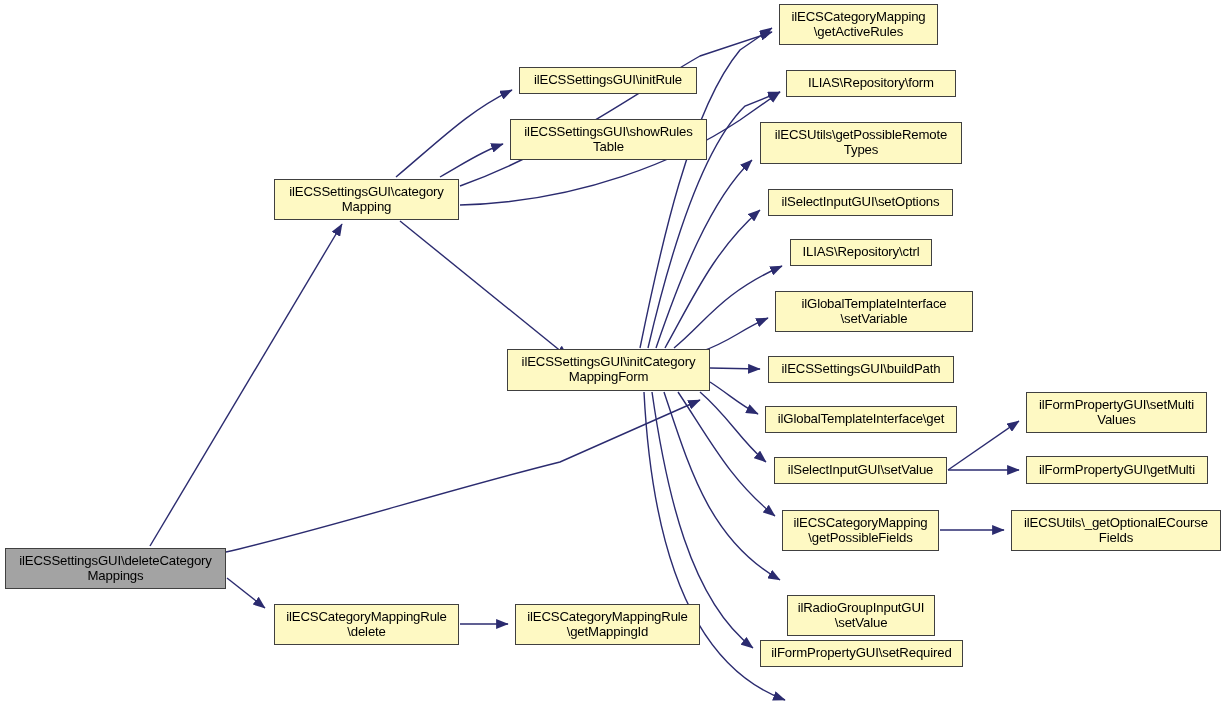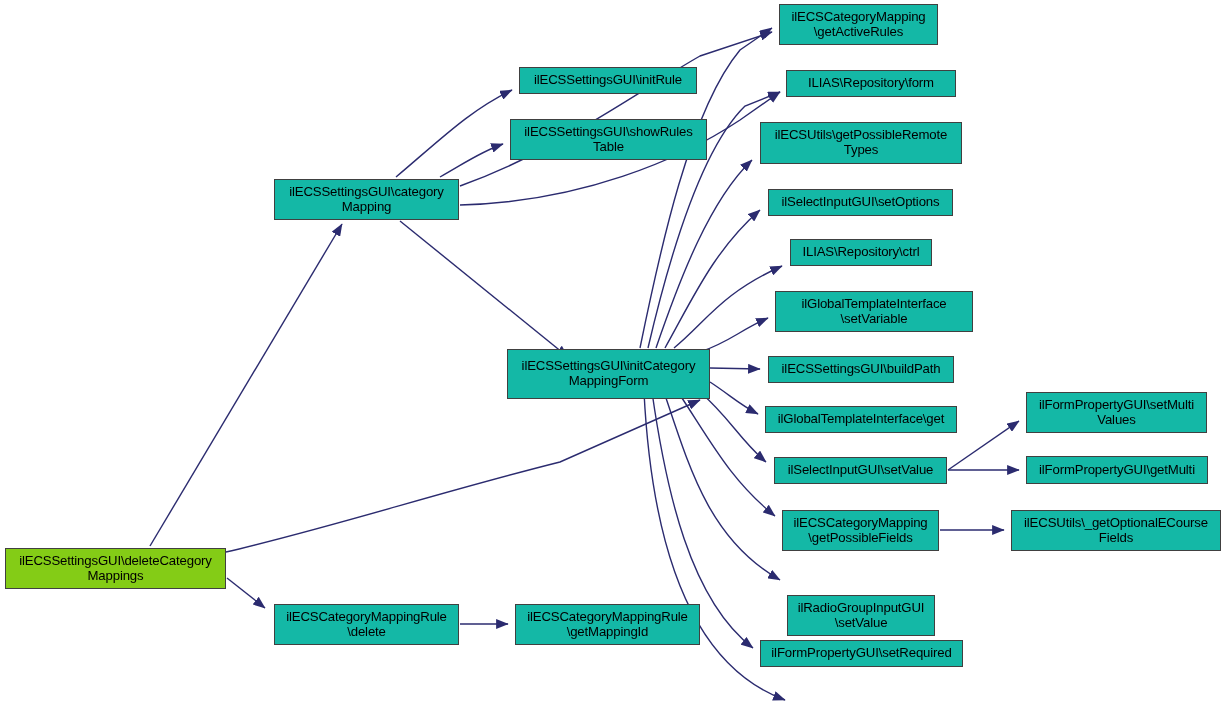--- a/index.html
+++ b/index.html
@@ -19,34 +19,34 @@
     position: absolute;
     left: 0;
     top: 0;
     width: 1227px;
     height: 723px;
   }
   .node {
     position: absolute;
     box-sizing: border-box;
     border: 1px solid #404040;
-    background: #14b8a6;
+    background: #fef9c3;
     display: flex;
     align-items: center;
     justify-content: center;
     text-align: center;
     line-height: 1.12;
     color: #000000;
     font-size: 13.2px;
     letter-spacing: -0.15px;
     white-space: pre-line;
     padding: 0 3px;
   }
   .node.root {
-    background: #84cc16;
+    background: #a3a3a3;
   }
 </style>
 </head>
 <body>
 
 <div id="canvas">
   <svg id="edges" viewBox="0 0 1227 723" xmlns="http://www.w3.org/2000/svg">
     <defs>
       <marker id="arrow" markerWidth="9" markerHeight="7" refX="8.5" refY="3.5" orient="auto" markerUnits="strokeWidth">
         <polygon points="0,0 9,3.5 0,7" fill="#2b2b6f"></polygon>
@@ -82,21 +82,21 @@
   </svg>
 <div class="node root" style="left: 5px; top: 548px; width: 221px; height: 41px;">ilECSSettingsGUI\deleteCategory
 Mappings</div>
     <div class="node" style="left: 274px; top: 179px; width: 185px; height: 41px;">ilECSSettingsGUI\category
 Mapping</div>
     <div class="node" style="left: 274px; top: 604px; width: 185px; height: 41px;">ilECSCategoryMappingRule
 \delete</div>
     <div class="node" style="left: 510px; top: 119px; width: 197px; height: 41px;">ilECSSettingsGUI\showRules
 Table</div>
     <div class="node" style="left: 519px; top: 67px; width: 178px; height: 27px;">ilECSSettingsGUI\initRule</div>
-    <div class="node" style="left: 507px; top: 349px; width: 203px; height: 50px;">ilECSSettingsGUI\initCategory
+    <div class="node" style="left: 507px; top: 349px; width: 203px; height: 42px;">ilECSSettingsGUI\initCategory
 MappingForm</div>
     <div class="node" style="left: 515px; top: 604px; width: 185px; height: 41px;">ilECSCategoryMappingRule
 \getMappingId</div>
     <div class="node" style="left: 779px; top: 4px; width: 159px; height: 41px;">ilECSCategoryMapping
 \getActiveRules</div>
     <div class="node" style="left: 786px; top: 70px; width: 170px; height: 27px;">ILIAS\Repository\form</div>
     <div class="node" style="left: 760px; top: 122px; width: 202px; height: 42px;">ilECSUtils\getPossibleRemote
 Types</div>
     <div class="node" style="left: 768px; top: 189px; width: 185px; height: 27px;">ilSelectInputGUI\setOptions</div>
     <div class="node" style="left: 790px; top: 239px; width: 142px; height: 27px;">ILIAS\Repository\ctrl</div>

